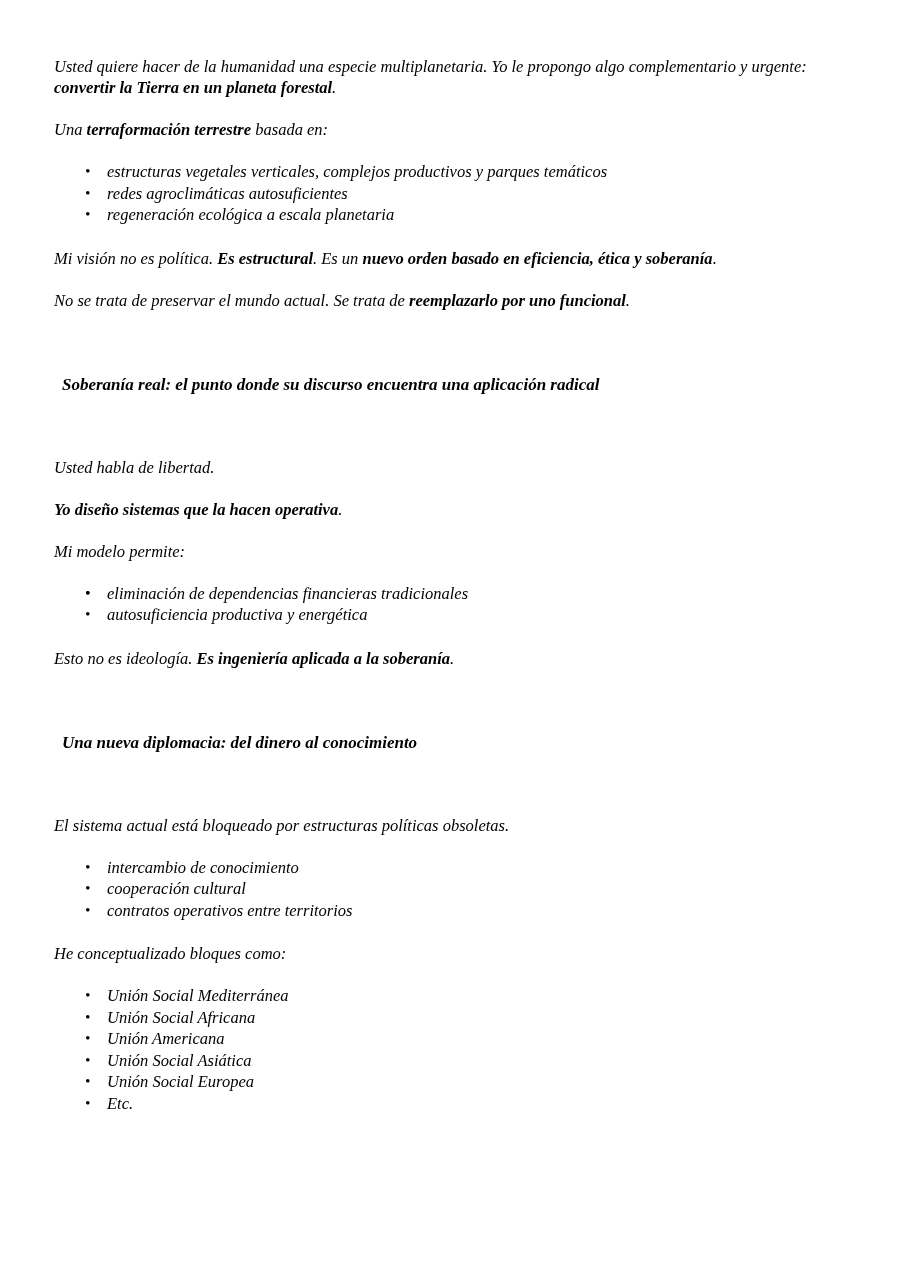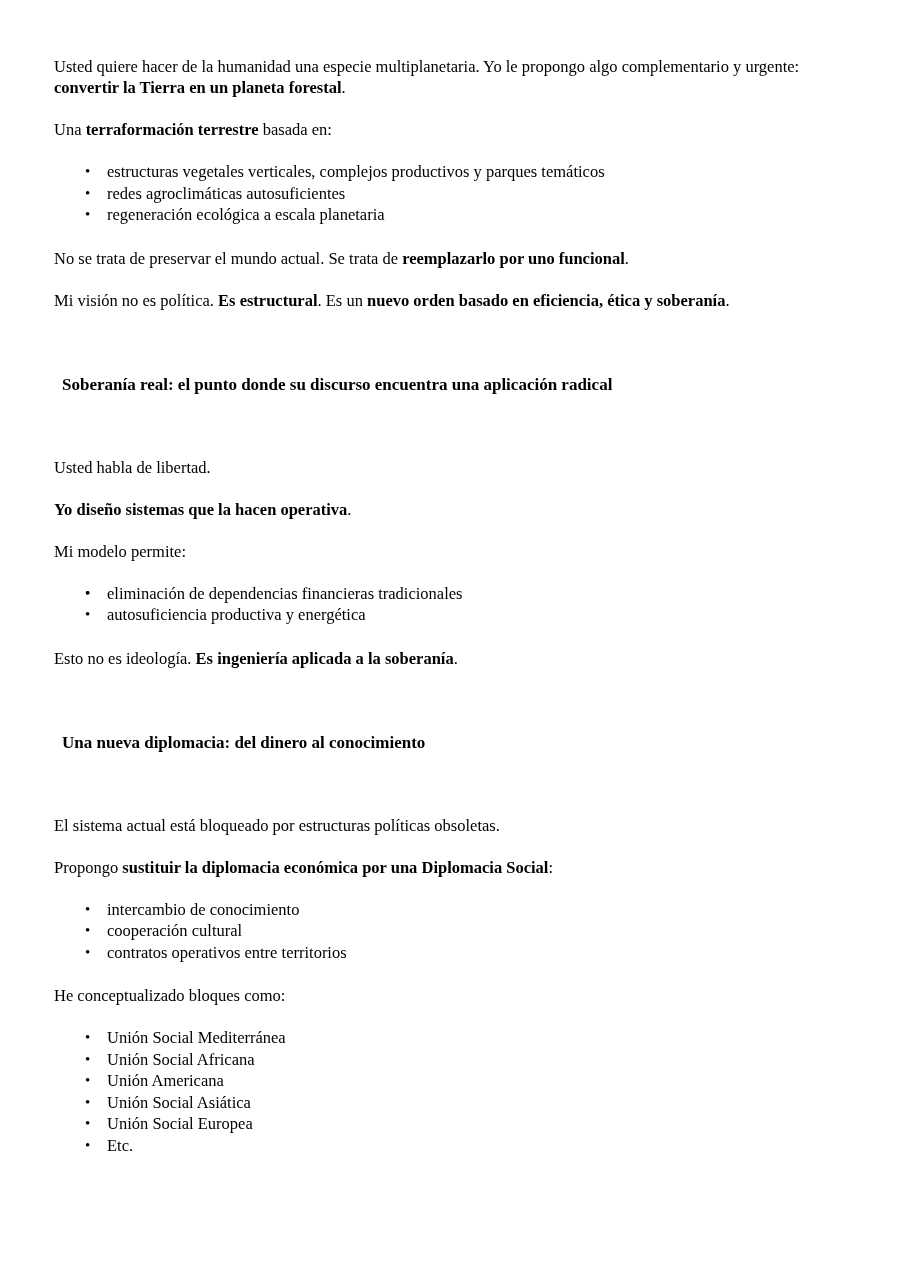--- a/index.html
+++ b/index.html
@@ -15,20 +15,21 @@
     background: #ffffff;
     overflow: hidden;
     color: #000000;
     font-family: "Liberation Serif", "DejaVu Serif", serif;
     font-size: 16.5px;
   }
   .doc-body {
     padding: 56px 57px 0 54px;
     width: 770px;
     box-sizing: content-box;
+    font-style: italic;
   }
   .doc-paragraph {
     margin: 0 0 21px 0;
     line-height: 21px;
   }
   .doc-heading {
     margin: 63px 0 61px 8px;
     line-height: 22px;
     font-weight: bold;
     font-size: 17px;
@@ -58,35 +59,34 @@
 
 <div class="page">
   <div class="doc-body" id="doc-body">
       <p class="doc-paragraph"><span>Usted quiere hacer de la humanidad una especie multiplanetaria. Yo le propongo algo complementario y urgente: </span><b>convertir la Tierra en un planeta forestal</b><span>.</span></p>
       <p class="doc-paragraph"><span>Una </span><b>terraformación terrestre</b><span> basada en:</span></p>
       <ul class="doc-list">
         <li><span class="bullet-dot">•</span><span>estructuras vegetales verticales, complejos productivos y parques temáticos</span></li>
         <li><span class="bullet-dot">•</span><span>redes agroclimáticas autosuficientes</span></li>
         <li><span class="bullet-dot">•</span><span>regeneración ecológica a escala planetaria</span></li>
       </ul>
+      <p class="doc-paragraph"><span>Mi visión no es política. </span><b>Es estructural</b><span>. Es un </span><b>nuevo orden basado en eficiencia, ética y soberanía</b><span>.</span></p>
       <p class="doc-paragraph"><span>No se trata de preservar el mundo actual. Se trata de </span><b>reemplazarlo por uno funcional</b><span>.</span></p>
-      <p class="doc-paragraph"><span>Mi visión no es política. </span><b>Es estructural</b><span>. Es un </span><b>nuevo orden basado en eficiencia, ética y soberanía</b><span>.</span></p>
       <p class="doc-heading"><b>Soberanía real: el punto donde su discurso encuentra una aplicación radical</b></p>
       <p class="doc-paragraph"><span>Usted habla de libertad.</span></p>
       <p class="doc-paragraph"><b>Yo diseño sistemas que la hacen operativa</b><span>.</span></p>
       <p class="doc-paragraph"><span>Mi modelo permite:</span></p>
       <ul class="doc-list">
         <li><span class="bullet-dot">•</span></li>
         <li><span class="bullet-dot">•</span><span>eliminación de dependencias financieras tradicionales</span></li>
         <li><span class="bullet-dot">•</span><span>autosuficiencia productiva y energética</span></li>
       </ul>
       <p class="doc-paragraph"><span>Esto no es ideología. </span><b>Es ingeniería aplicada a la soberanía</b><span>.</span></p>
       <p class="doc-heading"><b>Una nueva diplomacia: del dinero al conocimiento</b></p>
       <p class="doc-paragraph"><span>El sistema actual está bloqueado por estructuras políticas obsoletas.</span></p>
-      <p class="doc-paragraph"><span>Propongo </span><b>sustituir la diplomacia económica por una Diplomacia Social</b><span>:</span></p>
       <ul class="doc-list">
         <li><span class="bullet-dot">•</span><span>intercambio de conocimiento</span></li>
         <li><span class="bullet-dot">•</span><span>cooperación cultural</span></li>
         <li><span class="bullet-dot">•</span><span>contratos operativos entre territorios</span></li>
       </ul>
       <p class="doc-paragraph"><span>He conceptualizado bloques como:</span></p>
       <ul class="doc-list">
         <li><span class="bullet-dot">•</span><span>Unión Social Mediterránea</span></li>
         <li><span class="bullet-dot">•</span><span>Unión Social Africana</span></li>
         <li><span class="bullet-dot">•</span><span>Unión Americana</span></li>

